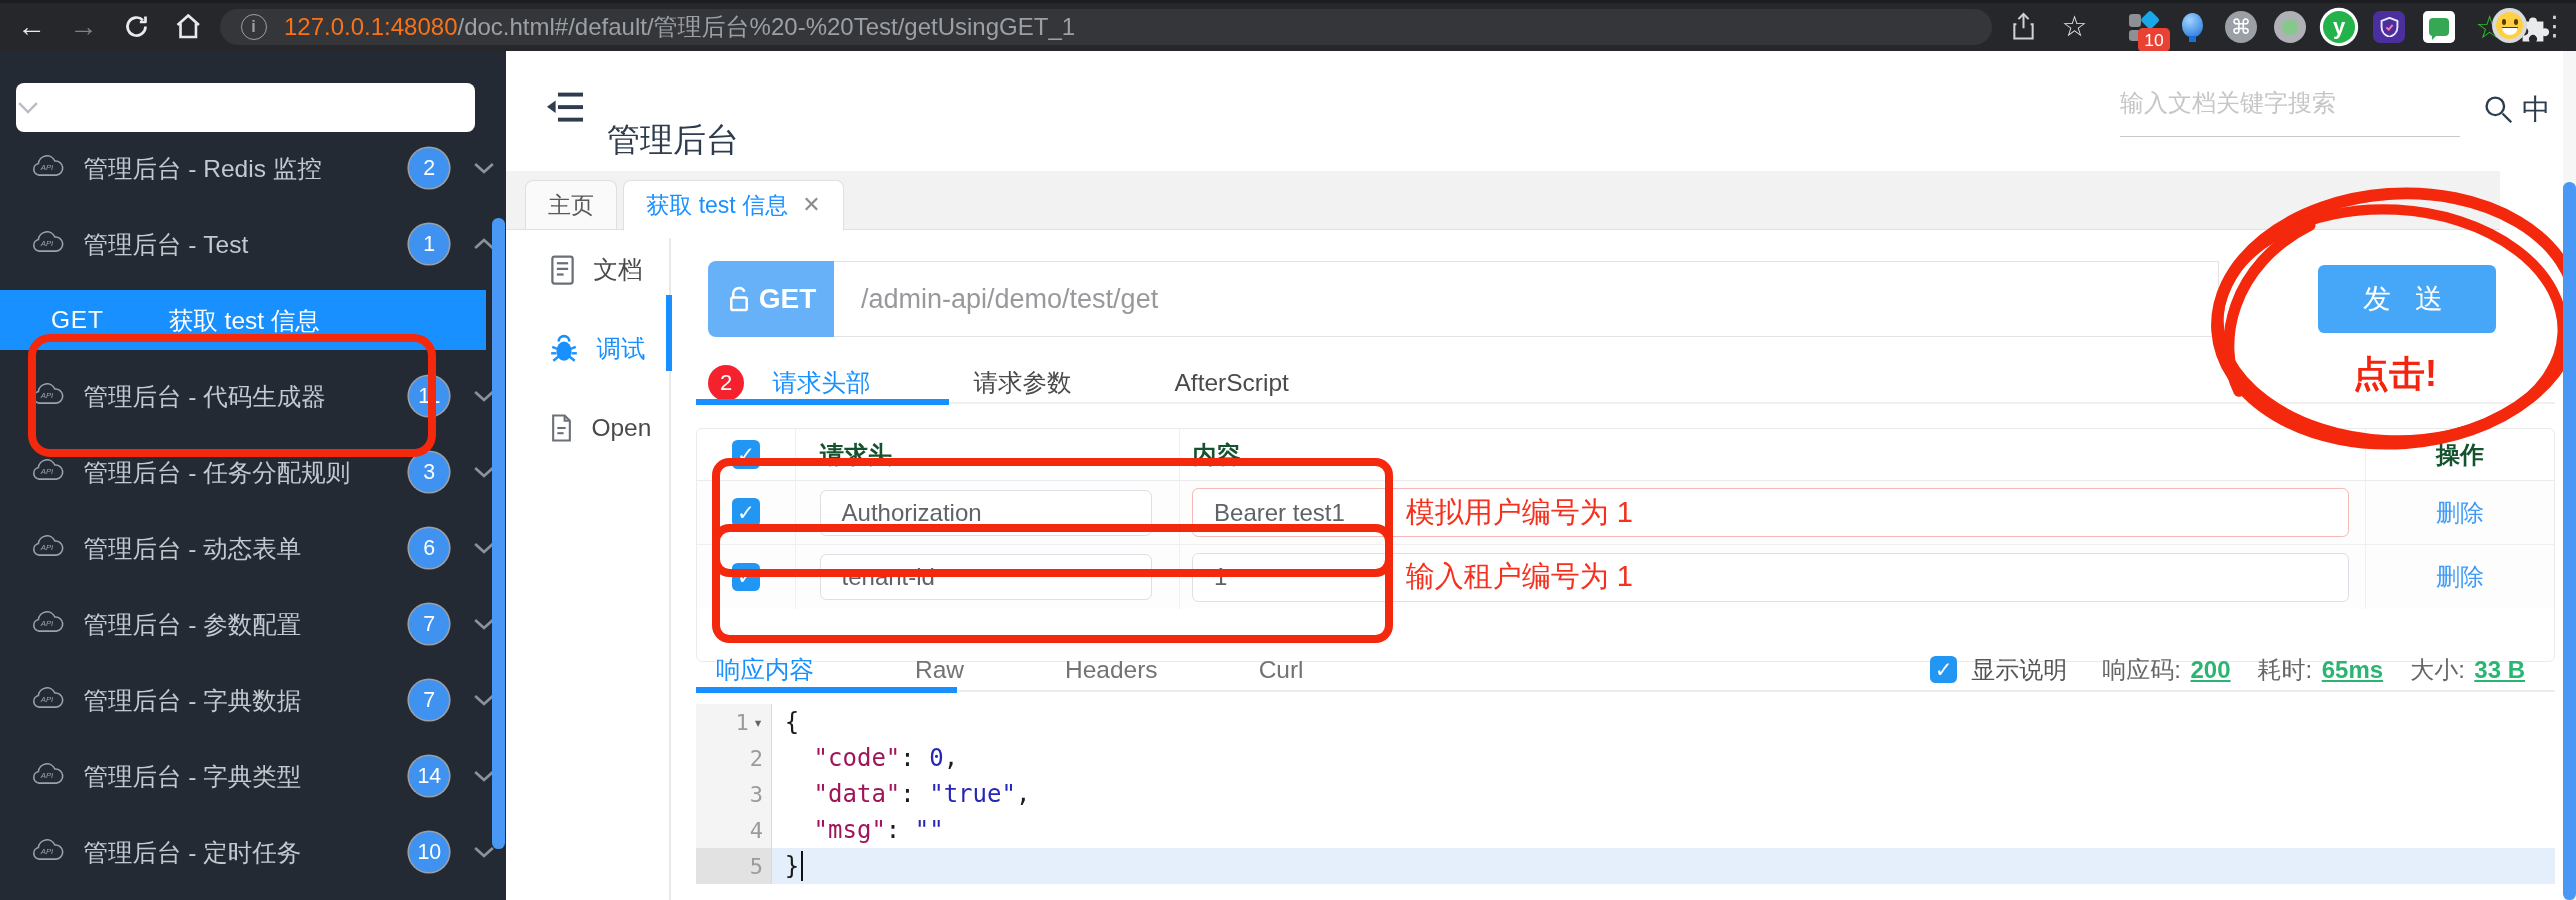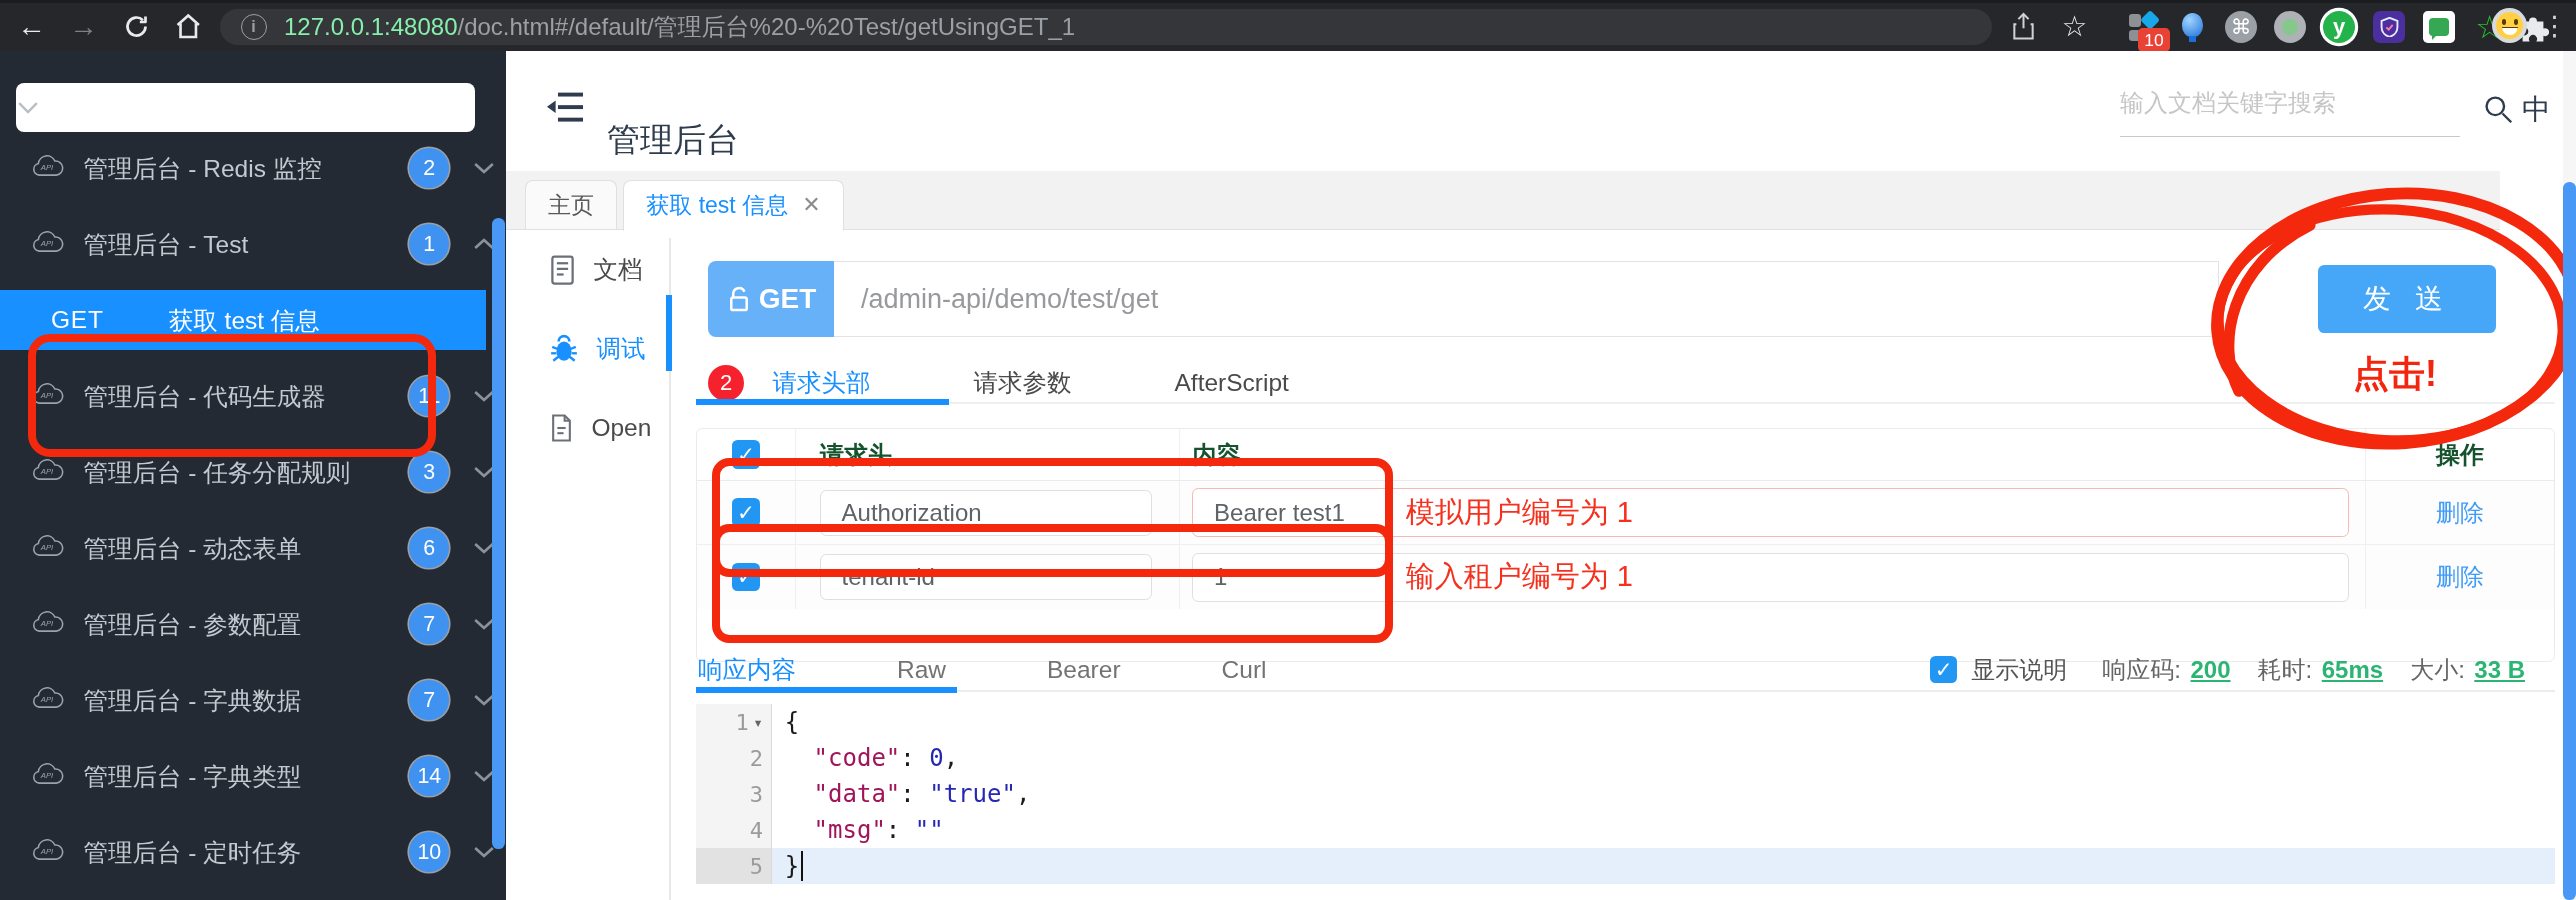--- a/index.html
+++ b/index.html
@@ -6,21 +6,21 @@
   .root{position:relative;width:2576px;height:900px;background:#fff;overflow:hidden;
         font-family:"Liberation Sans","DejaVu Sans",sans-serif;}
   
   .chrome{position:absolute;left:0;top:0;width:2576px;height:51px;background:#26272b;border-top:3.2px solid #1b1c1f;box-sizing:border-box;}
   .navic{position:absolute;top:0;height:47px;display:flex;align-items:center;justify-content:center;width:41px;color:#e8eaed;font-size:28.5px;}
   .navic.dim{color:#7d8186;}
   .urlpill{position:absolute;left:220px;top:6.3px;width:1772px;height:36px;border-radius:18px;background:#35363a;display:flex;align-items:center;}
   .urlinfo{margin-left:20.6px;width:24px;height:24px;border:1.6px solid #9aa0a6;border-radius:50%;color:#9aa0a6;
            font-size:16px;display:flex;align-items:center;justify-content:center;font-weight:bold;}
   .urltxt{margin-left:17.4px;font-size:24px;white-space:nowrap;}
-  .urlhost{color:#86efac;} .urlpath{color:#9aa0a6;}
+  .urlhost{color:#f97316;} .urlpath{color:#9aa0a6;}
   .ext{position:absolute;top:8px;width:35px;height:35px;}
   .dotmenu{position:absolute;right:8px;top:9.5px;color:#cfd1d4;font-size:27px;line-height:32px;}
   .extbadge{position:absolute;left:11px;top:17.4px;min-width:27px;height:24px;background:#e94235;color:#fff;
             font-size:17.4px;border-radius:4.7px;display:flex;align-items:center;justify-content:center;padding:0 2.4px;}
   .circ{width:32px;height:32px;border-radius:50%;display:flex;align-items:center;justify-content:center;}
   
   .sidebar{position:absolute;left:0;top:51px;width:506px;height:850px;background:#242a33;}
   .proj{position:absolute;left:16px;top:32px;width:459px;height:49px;background:#fff;border-radius:8px;
         display:flex;align-items:center;font-size:25px;color:#4a4a4a;}
   .proj span{margin-left:20.6px;flex:1;}
@@ -88,21 +88,21 @@
   .cb{width:28.5px;height:28.5px;background:#2196f3;border-radius:5.5px;color:#fff;font-size:21.4px;font-weight:bold;
       display:flex;align-items:center;justify-content:center;cursor:pointer;}
   .nameinput{width:332px;height:46px;border:1.6px solid #dcdfe6;border-radius:6.3px;display:flex;align-items:center;
              padding-left:20.6px;font-size:24px;color:#5f6368;box-sizing:border-box;background:#fff;}
   .valinput{width:1157px;height:49px;border:1.6px solid #dcdfe6;border-radius:6.3px;display:flex;align-items:center;
             padding-left:20.6px;font-size:24px;color:#5f6368;box-sizing:border-box;background:#fff;}
   .valinput.warn{border-color:#f4b9b4;}
   .rownote{position:absolute;left:226px;top:50%;transform:translateY(-50%);color:#f5301d;font-size:29px;white-space:nowrap;}
   .dellink{font-size:24px;color:#3f9bf7;cursor:pointer;}
   
-  .resptabs{position:absolute;left:192px;top:593px;height:51px;display:flex;align-items:center;}
+  .resptabs{position:absolute;left:210px;top:593px;height:51px;display:flex;align-items:center;}
   .resptab{font-size:24.5px;color:#737373;margin-right:101px;cursor:pointer;}
   .resptab.active{color:#1890ff;}
   .respstats{position:absolute;right:24px;top:593px;height:51px;display:flex;align-items:center;}
   .respstats .cb{margin-right:14.2px;width:27px;height:27px;}
   .showdesc{font-size:24px;color:#555;margin-right:35px;}
   .statlbl{font-size:24px;color:#666;margin-right:9.5px;}
   .statval{font-size:24px;color:#2ab573;font-weight:bold;margin-right:27px;text-decoration:underline;}
   .bluetrack2{position:absolute;left:190px;top:639px;width:1859px;height:1.6px;background:#ececec;}
   .blueline2{position:absolute;left:190px;top:636px;width:261px;height:5.5px;background:#1890ff;}
   
@@ -491,21 +491,21 @@
           </div>
           <div class="tc c4">
             <span class="dellink">删除</span>
           </div>
         </div>
       </div>
 
     <div class="resptabs" id="resptabs">
         <span class="resptab active">响应内容</span>
         <span class="resptab">Raw</span>
-        <span class="resptab">Bearer</span>
+        <span class="resptab">Headers</span>
         <span class="resptab">Curl</span>
       </div>
     <div class="respstats">
       <div class="cb">✓</div>
       <span class="showdesc">显示说明</span>
       <span id="stats"><span class="statlbl">响应码:</span><span class="statval">200</span><span class="statlbl">耗时:</span><span class="statval">65ms</span><span class="statlbl">大小:</span><span class="statval">33 B</span></span>
     </div>
     <div class="bluetrack2"></div>
     <div class="blueline2"></div>
 

